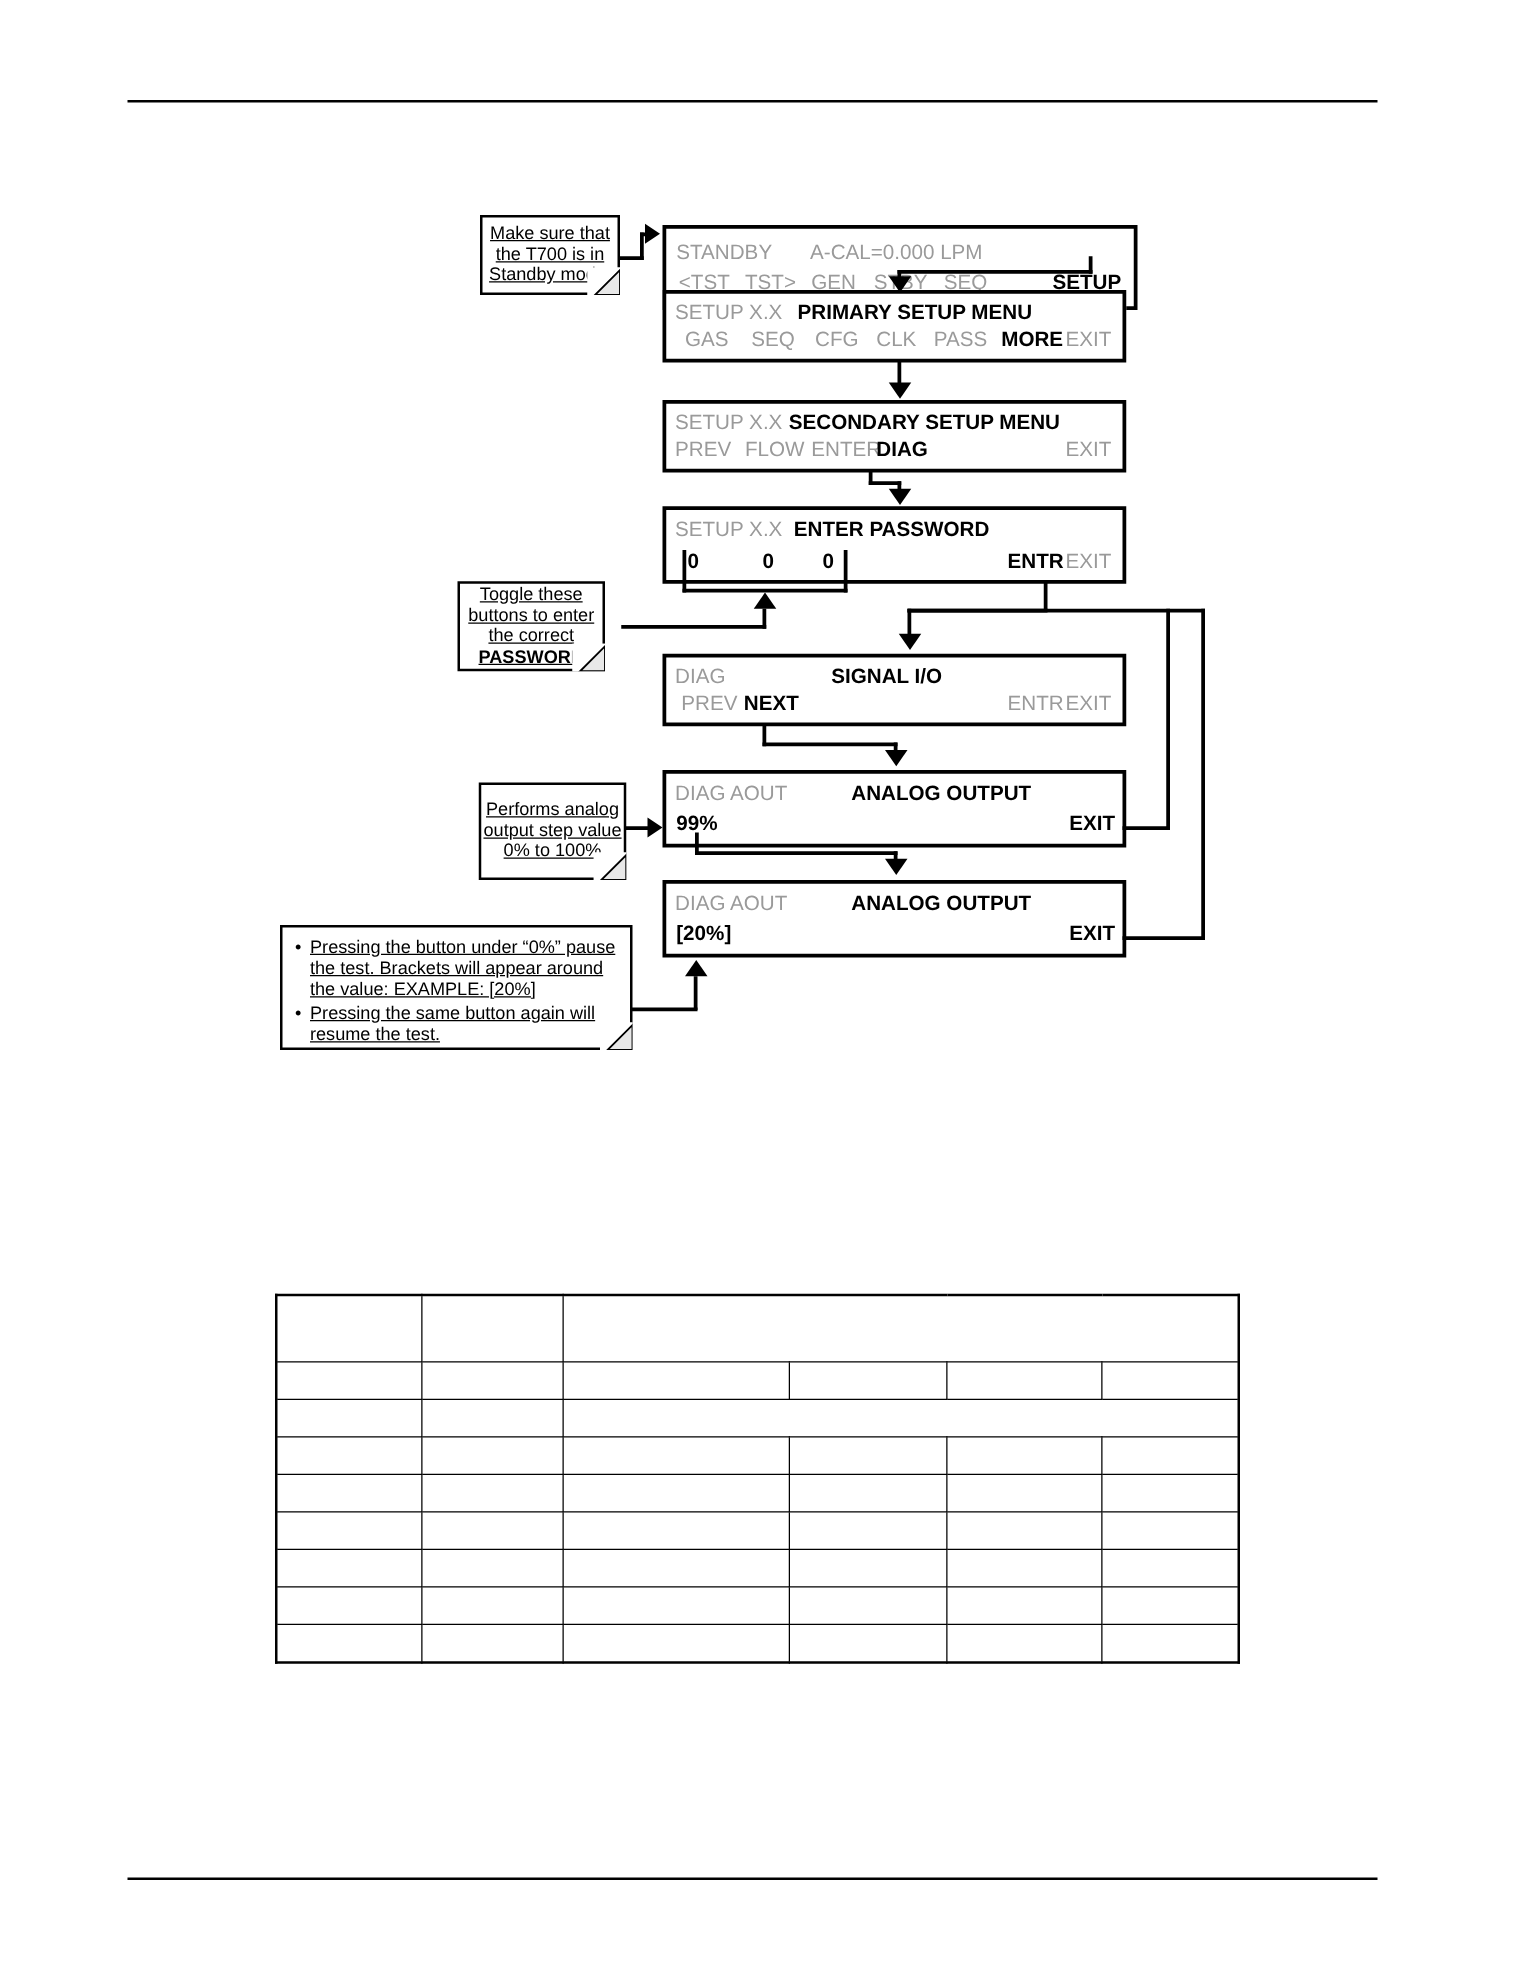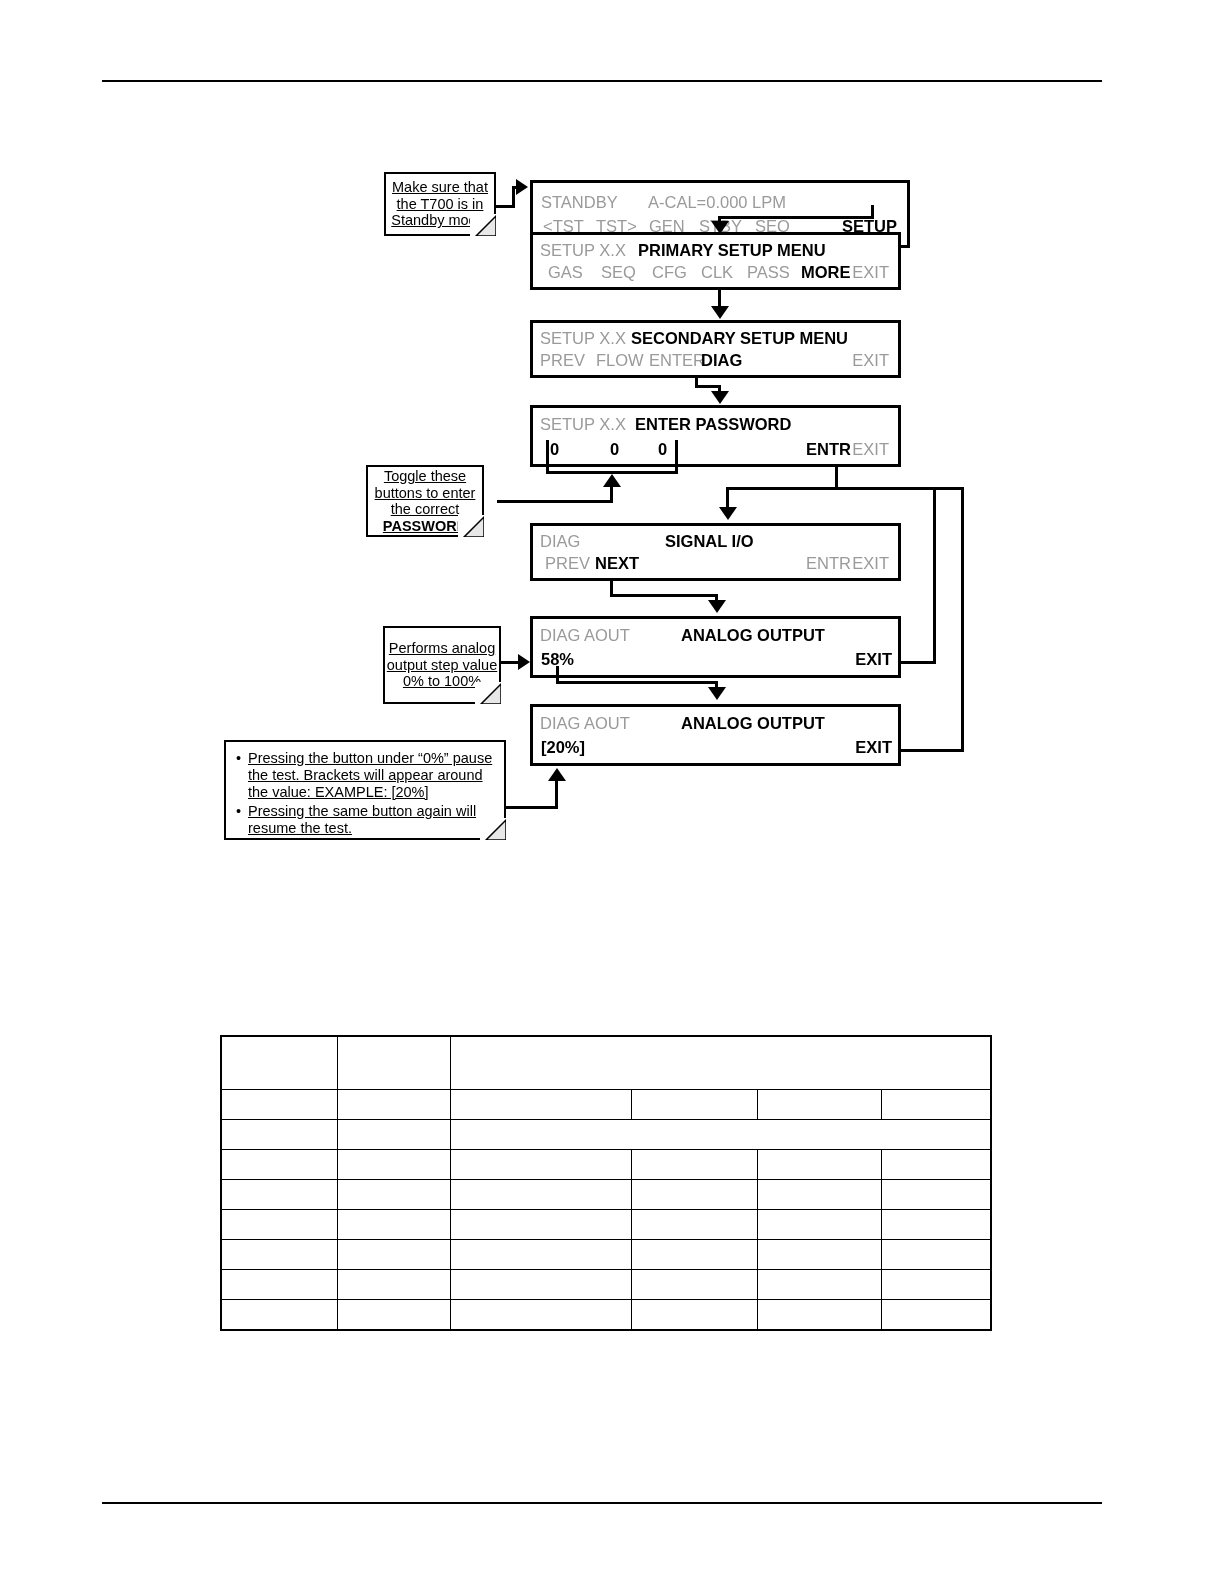--- a/index.html
+++ b/index.html
@@ -143,21 +143,21 @@
         <span class="lbl dim" style="right:9px;">EXIT</span>
       </div>
     </div>
 
     <div class="panel" style="left:530px;top:616px;width:371px;height:62px;">
       <div class="row top" style="top:3px;">
         <span class="lbl dim" style="left:7px;">DIAG AOUT</span>
         <span class="lbl ttl" style="left:148px;">ANALOG OUTPUT</span>
       </div>
       <div class="row bot" style="bottom:3px;">
-        <span class="lbl on" style="left:8px;">58%</span>
+        <span class="lbl on" style="left:8px;">99%</span>
         <span class="lbl on" style="right:6px;">EXIT</span>
       </div>
     </div>
 
     <div class="panel" style="left:530px;top:704px;width:371px;height:62px;">
       <div class="row top" style="top:3px;">
         <span class="lbl dim" style="left:7px;">DIAG AOUT</span>
         <span class="lbl ttl" style="left:148px;">ANALOG OUTPUT</span>
       </div>
       <div class="row bot" style="bottom:3px;">

